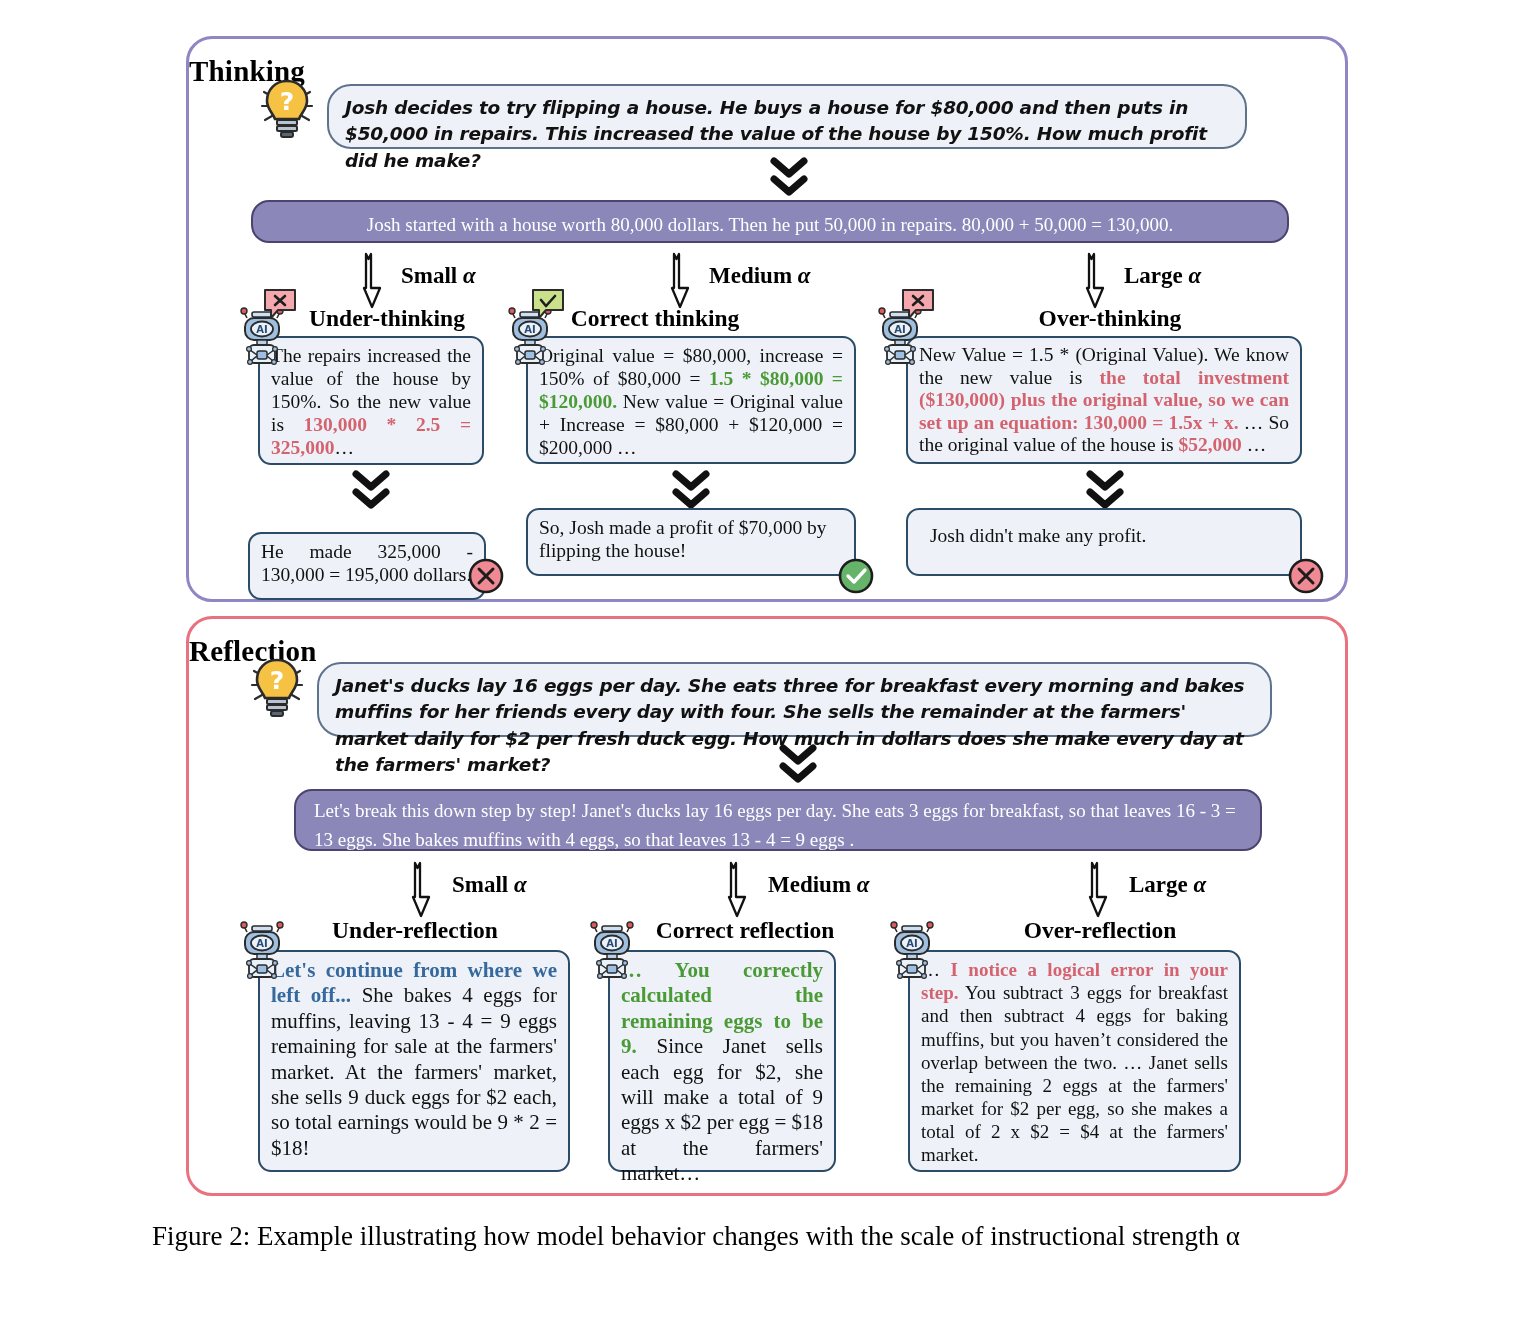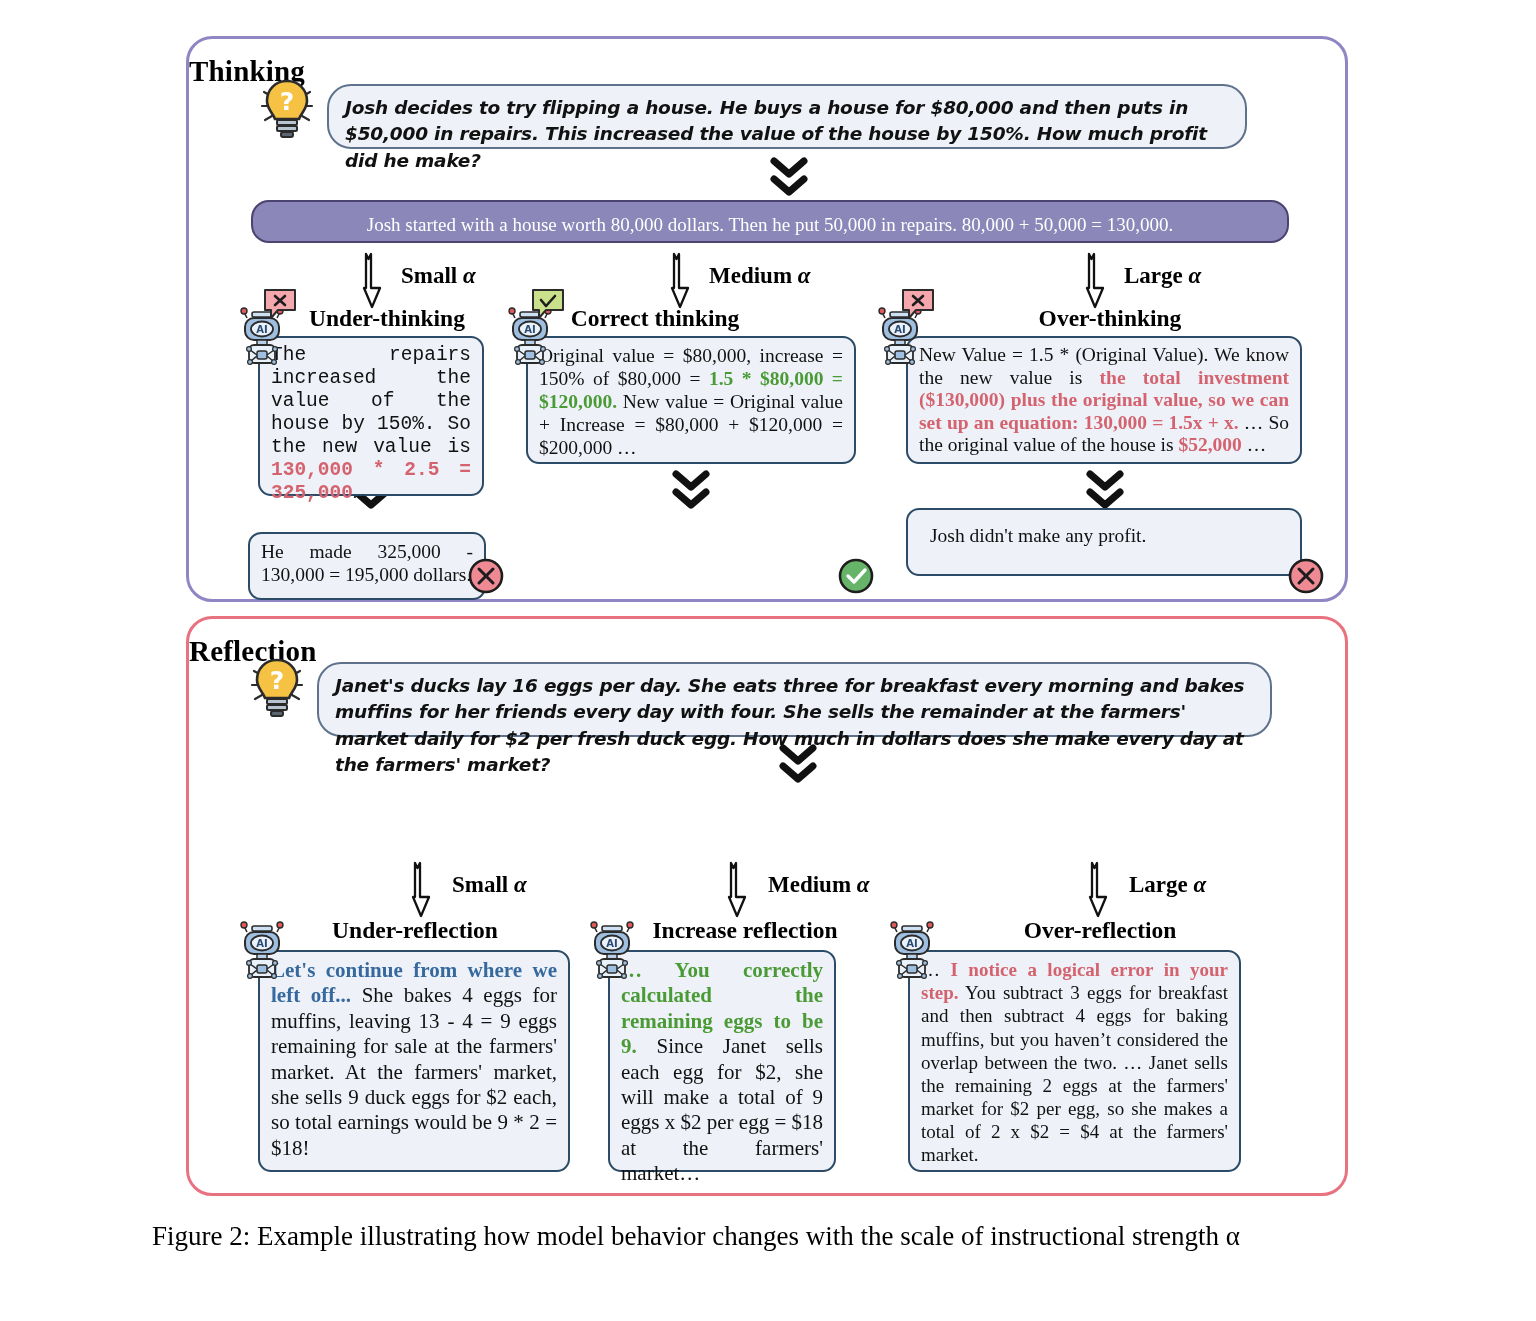--- a/index.html
+++ b/index.html
@@ -231,21 +231,21 @@
       <circle cx="36" cy="56" r="2.4" fill="#9fbfe0" stroke="#2b2b2b" stroke-width="1.2"></circle>
     </svg>
   </div>
   <div class="verdict" style="left:262px;top:287px;">
     <svg viewBox="0 0 36 34">
       <path d="M3 3 h30 v20 h-17 l-7 8 v-8 h-6 z" fill="#f4a7ad" stroke="#2b2b2b" stroke-width="2" stroke-linejoin="round"></path>
       <path d="M13 9 L23 18 M23 9 L13 18" stroke="#1d1d1d" stroke-width="2.6" stroke-linecap="round"></path>
     </svg>
   </div>
   <div class="branch-title" style="left:272px;top:305px;width:230px;">Under-thinking</div>
-  <div class="rbox" style="left:258px;top:336px;width:226px;height:160px;font-family:Liberation Mono, monospace;">
+  <div class="rbox" style="left:258px;top:336px;width:226px;height:129px;">
     <span>The repairs increased the value of the house by 150%. So the new value is </span><span class="red">130,000 * 2.5 = 325,000</span><span>…</span>
   </div>
   <div class="chevrons" style="left:348px;top:468px;">
     <svg viewBox="0 0 46 46">
       <path d="M8 6 L23 19 L38 6" fill="none" stroke="#111" stroke-width="7" stroke-linecap="round" stroke-linejoin="round"></path>
       <path d="M8 24 L23 37 L38 24" fill="none" stroke="#111" stroke-width="7" stroke-linecap="round" stroke-linejoin="round"></path>
     </svg>
   </div>
   <div class="rbox" style="left:248px;top:532px;width:238px;height:68px;">He made 325,000 - 130,000 = 195,000 dollars.</div>
   <div class="badge" style="left:466px;top:556px;">
@@ -291,20 +291,21 @@
   <div class="branch-title" style="left:540px;top:305px;width:230px;">Correct thinking</div>
   <div class="rbox" style="left:526px;top:336px;width:330px;height:128px;">
     <span>Original value = $80,000, increase = 150% of $80,000 = </span><span class="green">1.5 * $80,000 = $120,000.</span><span> New value = Original value + Increase = $80,000 + $120,000 = $200,000 …</span>
   </div>
   <div class="chevrons" style="left:668px;top:468px;">
     <svg viewBox="0 0 46 46">
       <path d="M8 6 L23 19 L38 6" fill="none" stroke="#111" stroke-width="7" stroke-linecap="round" stroke-linejoin="round"></path>
       <path d="M8 24 L23 37 L38 24" fill="none" stroke="#111" stroke-width="7" stroke-linecap="round" stroke-linejoin="round"></path>
     </svg>
   </div>
+  <div class="rbox center" style="left:526px;top:508px;width:330px;height:68px;">So, Josh made a profit of $70,000 by flipping the house!</div>
   <div class="badge" style="left:836px;top:556px;">
     <svg viewBox="0 0 40 40">
       <circle cx="20" cy="20" r="16" fill="#66b36a" stroke="#1d1d1d" stroke-width="2.6"></circle>
       <path d="M12 20 L18 26 L29 14" stroke="#ffffff" stroke-width="3.4" fill="none" stroke-linecap="round" stroke-linejoin="round"></path>
     </svg>
   </div>
 
   <div class="robot" style="left:876px;top:306px;">
     <svg viewBox="0 0 48 62">
       <g stroke="#2b2b2b" stroke-width="1.6" fill="none">
@@ -380,20 +381,21 @@
 
   <div class="qbox" style="left:317px;top:662px;width:955px;height:75px;">Janet's ducks lay 16 eggs per day. She eats three for breakfast every morning and bakes muffins for her friends every day with four. She sells the remainder at the farmers' market daily for $2 per fresh duck egg. How much in dollars does she make every day at the farmers' market?</div>
 
   <div class="chevrons" style="left:775px;top:742px;">
     <svg viewBox="0 0 46 46">
       <path d="M8 6 L23 19 L38 6" fill="none" stroke="#111" stroke-width="7" stroke-linecap="round" stroke-linejoin="round"></path>
       <path d="M8 24 L23 37 L38 24" fill="none" stroke="#111" stroke-width="7" stroke-linecap="round" stroke-linejoin="round"></path>
     </svg>
   </div>
 
+  <div class="purplebar" style="left:294px;top:789px;width:968px;height:62px;text-align:left;padding-top:6px;">Let's break this down step by step! Janet's ducks lay 16 eggs per day. She eats 3 eggs for breakfast, so that leaves 16 - 3 = 13 eggs. She bakes muffins with 4 eggs, so that leaves 13 - 4 = 9 eggs .</div>
 
   <div class="bigarrow" style="left:404px;top:861px;">
     <svg viewBox="0 0 34 58">
       <path d="M11 2 L13.5 7 L16 2 L16 36 L25 36 L17 55 L9 36 L11 36 Z" fill="#ffffff" stroke="#111" stroke-width="2.3" stroke-linejoin="round"></path>
     </svg>
   </div>
   <div class="alabel" style="left:452px;top:872px;">
     <span>Small</span>
     <i>α</i>
   </div>
@@ -470,21 +472,21 @@
           <line x1="29" y1="49" x2="36" y2="44"></line>
         <line x1="19" y1="50" x2="13" y2="55"></line>
           <line x1="29" y1="50" x2="35" y2="55"></line>
       </g>
       <circle cx="11" cy="43" r="2.4" fill="#9fbfe0" stroke="#2b2b2b" stroke-width="1.2"></circle>
       <circle cx="37" cy="43" r="2.4" fill="#9fbfe0" stroke="#2b2b2b" stroke-width="1.2"></circle>
       <circle cx="12" cy="56" r="2.4" fill="#9fbfe0" stroke="#2b2b2b" stroke-width="1.2"></circle>
       <circle cx="36" cy="56" r="2.4" fill="#9fbfe0" stroke="#2b2b2b" stroke-width="1.2"></circle>
     </svg>
   </div>
-  <div class="branch-title" style="left:620px;top:917px;width:250px;">Increase reflection</div>
+  <div class="branch-title" style="left:620px;top:917px;width:250px;">Correct reflection</div>
   <div class="rbox" style="left:608px;top:950px;width:228px;height:222px;font-size:21px;line-height:1.21;">
     <span class="green">… You correctly calculated the remaining eggs to be 9.</span><span> Since Janet sells each egg for $2, she will make a total of 9 eggs x $2 per egg = $18 at the farmers' market…</span>
   </div>
 
   <div class="robot" style="left:888px;top:920px;">
     <svg viewBox="0 0 48 62">
       <g stroke="#2b2b2b" stroke-width="1.6" fill="none">
         <line x1="9" y1="12" x2="6" y2="6"></line>
           <line x1="39" y1="12" x2="42" y2="6"></line>
       </g>

